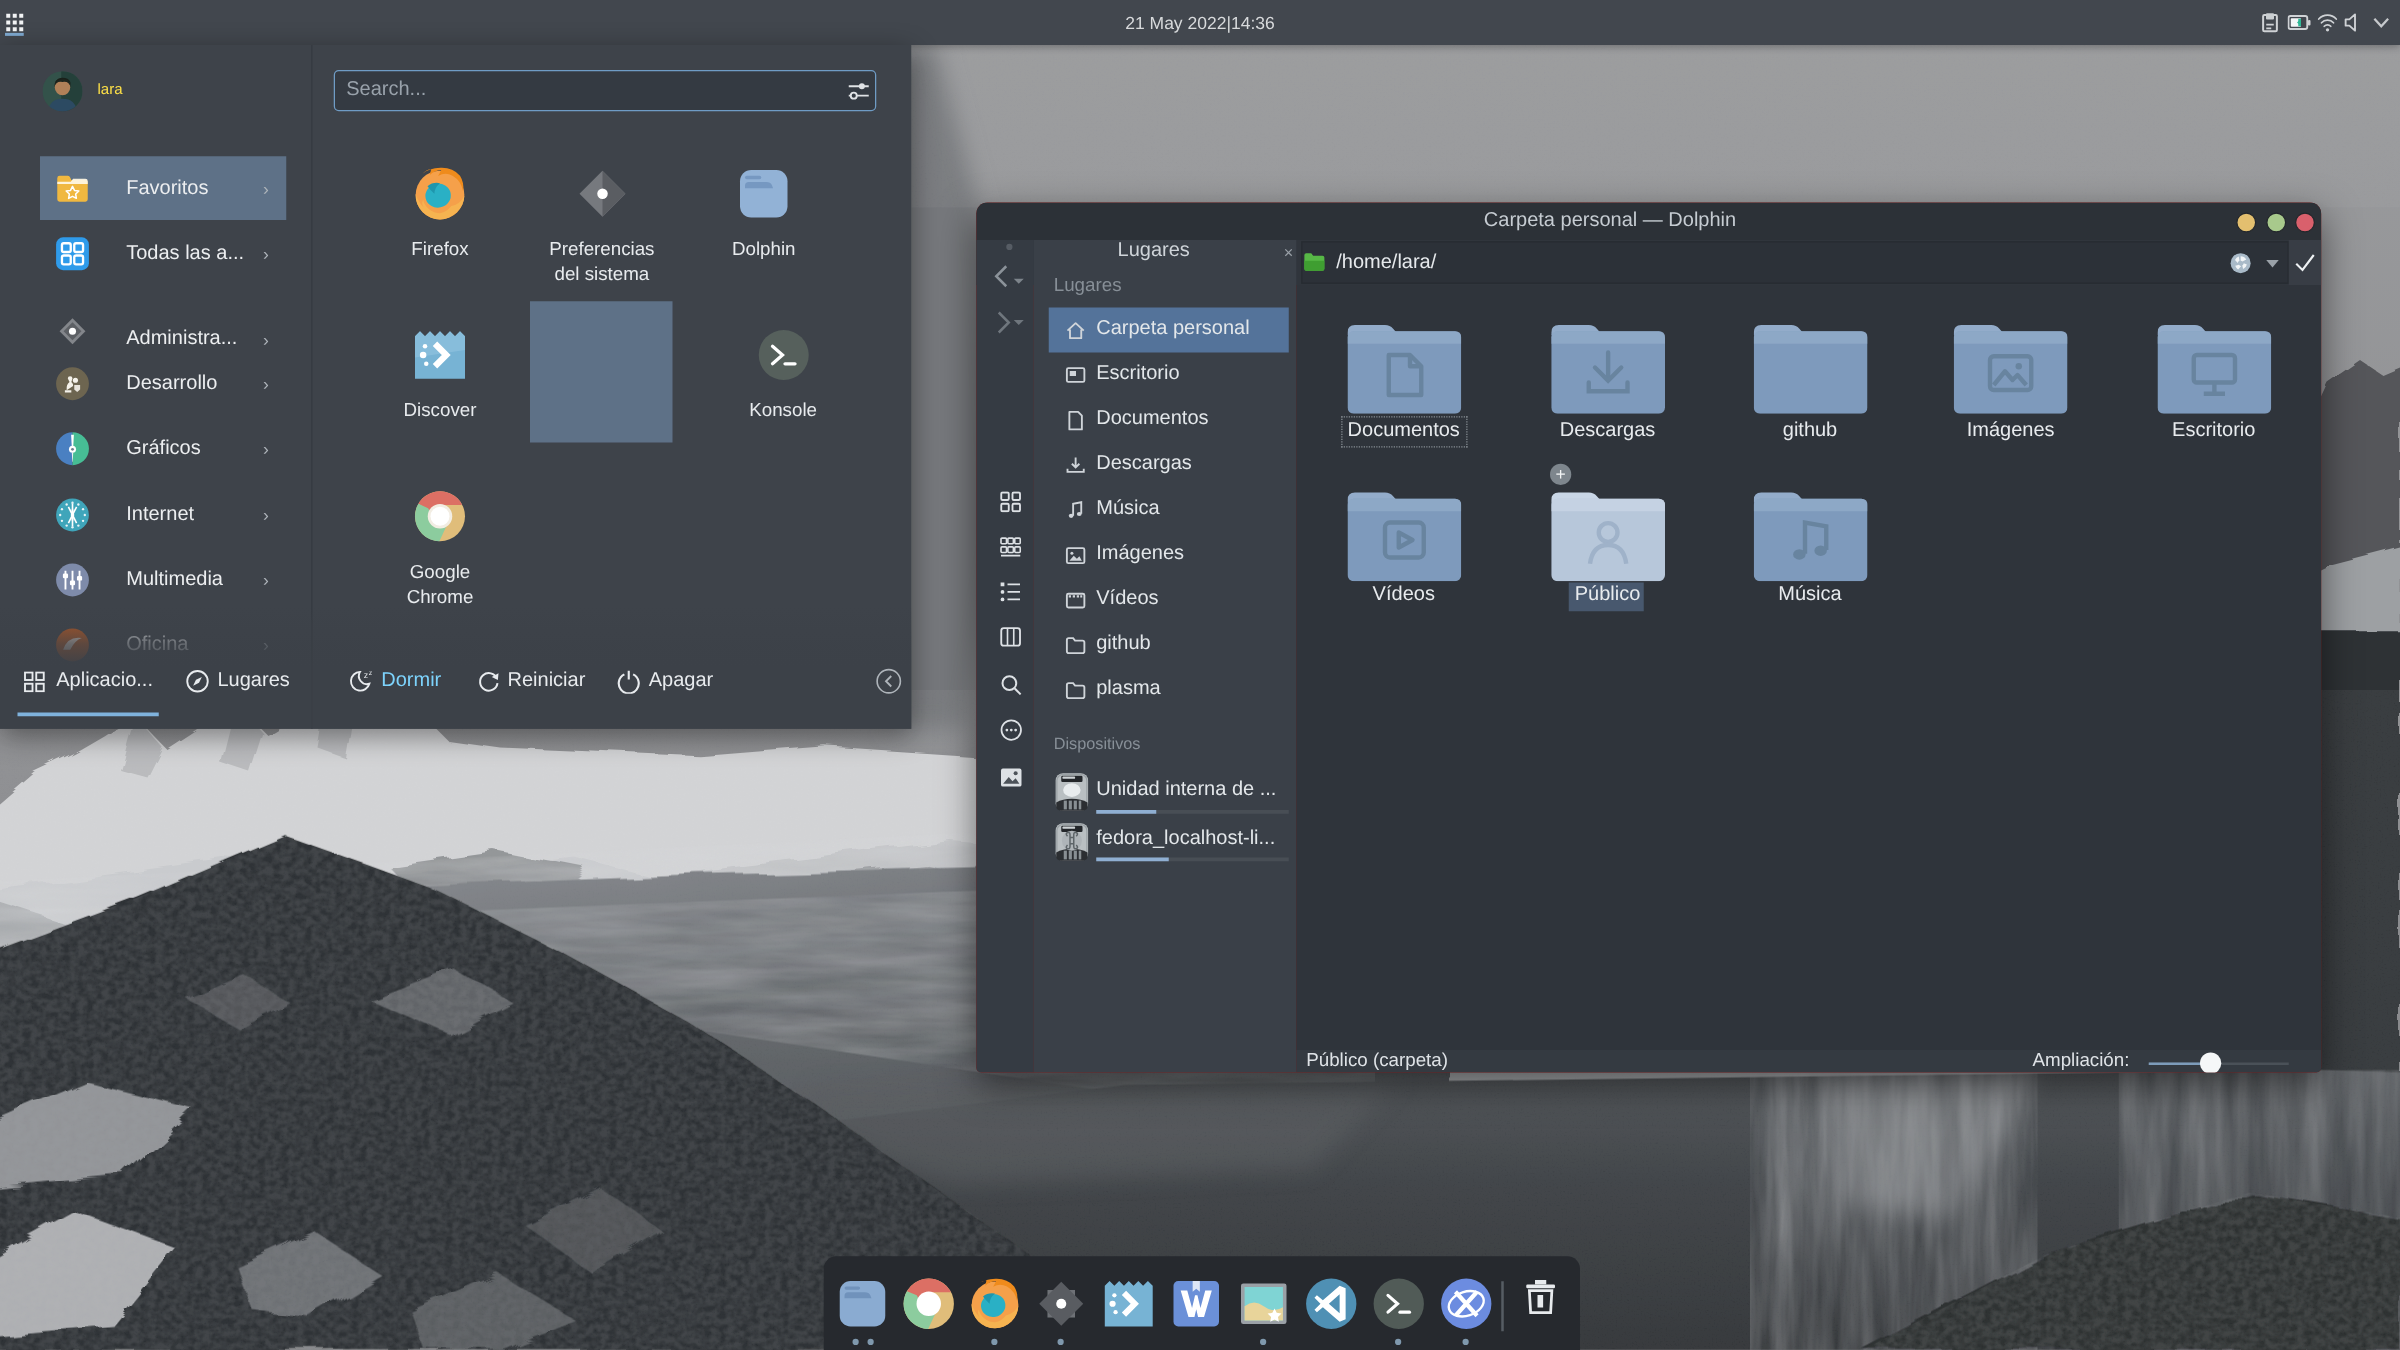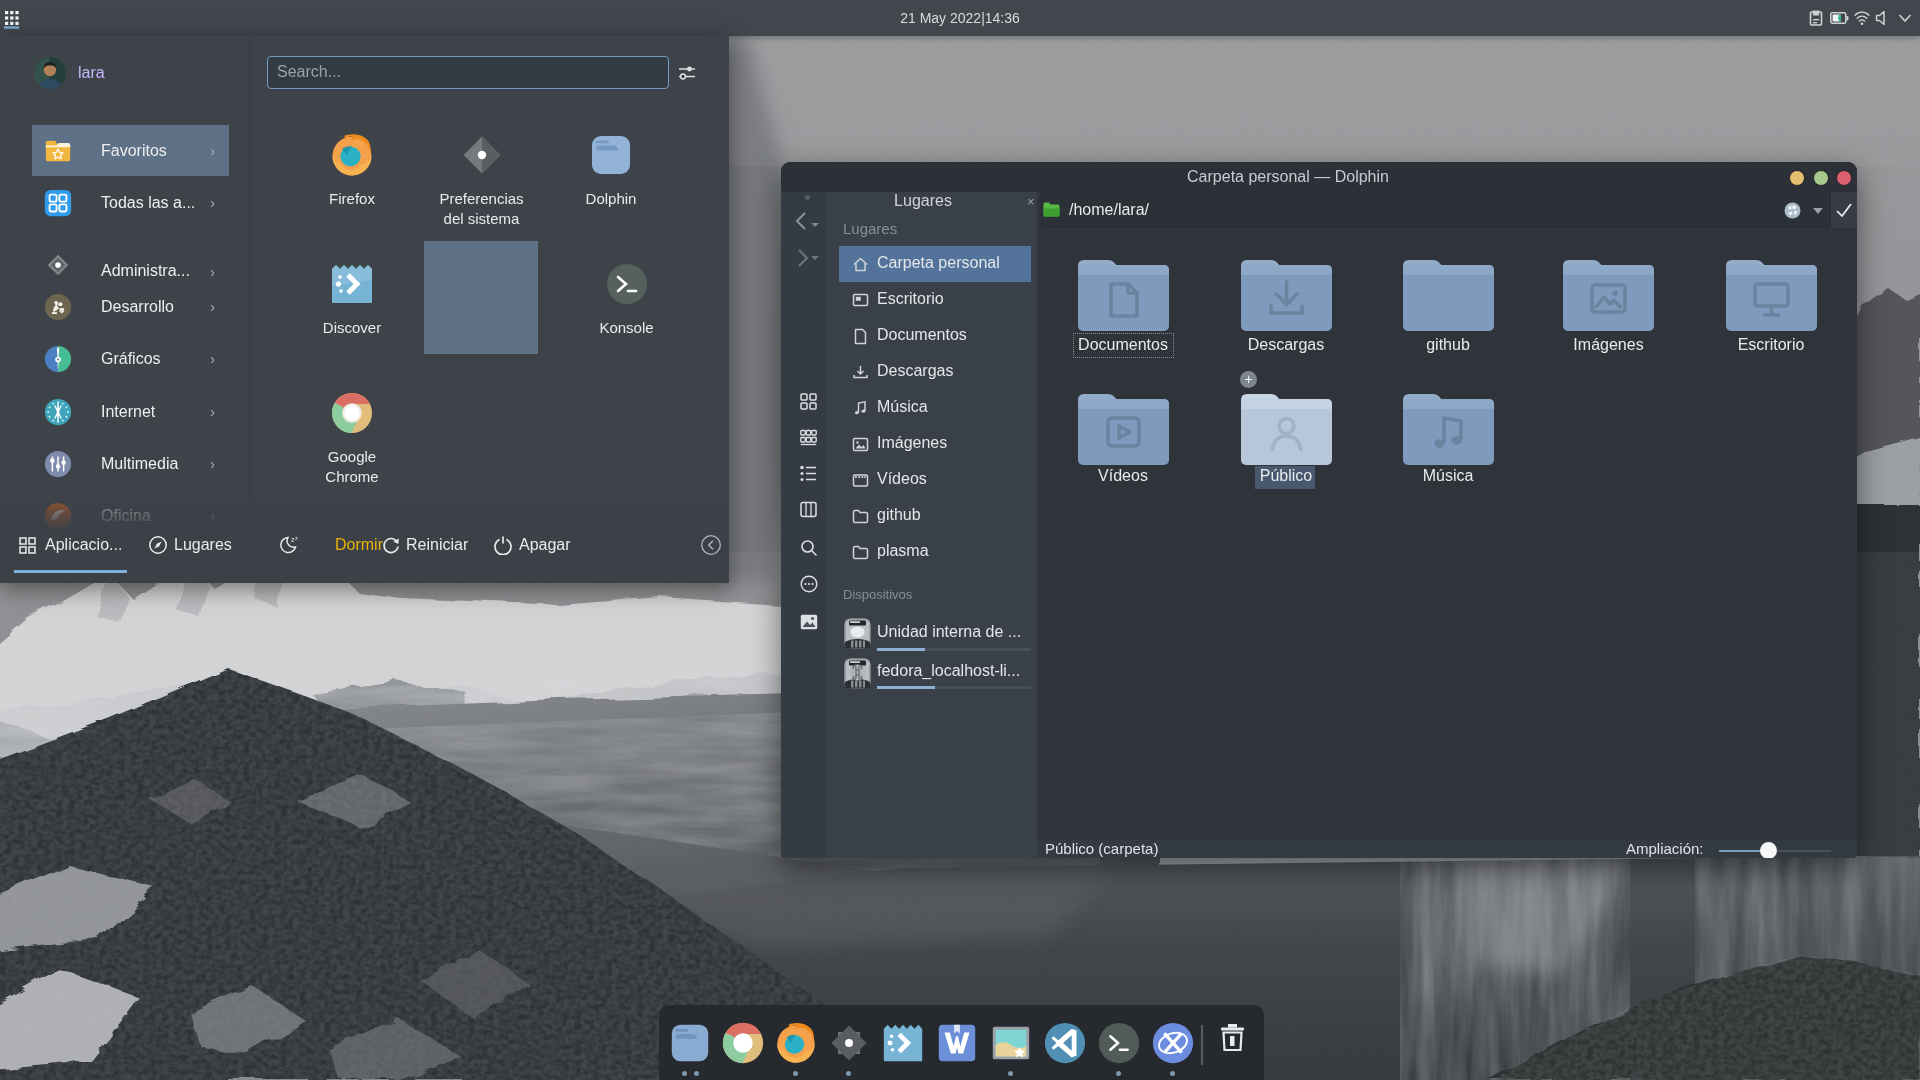--- a/index.html
+++ b/index.html
@@ -214,23 +214,23 @@
         </defs>
       <g clip-path="url(#avc)">
         <rect width="32" height="32" fill="#33524a"></rect>
         <rect x="15" width="17" height="32" fill="#24403a"></rect>
         <path d="M4 34 Q5 22 16 22 Q27 22 28 34 Z" fill="#2c4a62"></path>
         <circle cx="16" cy="13" r="6.2" fill="#b08058"></circle>
         <path d="M9.5 13 Q9.5 5.5 16 5.8 Q22.5 5.5 22.5 13 Q21.5 7.8 16 8.6 Q10.5 7.8 9.5 13 Z" fill="#20261f"></path>
         <path d="M9.8 10 Q13 6.2 18 6.5 Q22 7 22.5 11 Q22.8 8 20 6 Q16 4.2 12.5 6 Q10 7.5 9.8 10 Z" fill="#1a201a"></path>
       </g>
     </svg>
-    <div class="abs" style="left:78px;top:28px;color:#c4b5fd;font-size:16px;">lara</div>
-
-    <div class="abs" style="left:267px;top:20px;width:402px;height:33px;background:#343a42;border:1.5px solid #6f9cc5;border-radius:4px;color:#99a2ab;font-size:16px;line-height:30px;padding-left:9px;">Search...</div>
+    <div class="abs" style="left:78px;top:28px;color:#fde047;font-size:12px;">lara</div>
+
+    <div class="abs" style="left:267px;top:20px;width:434px;height:33px;background:#343a42;border:1.5px solid #6f9cc5;border-radius:4px;color:#99a2ab;font-size:16px;line-height:30px;padding-left:9px;">Search...</div>
     <svg class="abs" style="left:678px;top:28px;" width="18" height="18" viewBox="0 0 18 18">
       <g stroke="#dfe2e5" stroke-width="1.5" fill="none">
         <line x1="1" y1="5" x2="17" y2="5"></line>
           <line x1="1" y1="12.5" x2="17" y2="12.5"></line>
         <circle cx="11.5" cy="5" r="2.4" fill="#dfe2e5" stroke="none"></circle>
         <circle cx="5" cy="12.5" r="2.4" fill="#343a42"></circle>
       </g>
     </svg>
 
     <div class="cat sel" style="top:89px;">
@@ -417,21 +417,21 @@
     <svg class="abs" style="left:148px;top:499px;" width="20" height="20" viewBox="0 0 20 20">
         <circle cx="10" cy="10" r="8.2" fill="none" stroke="#e8ebee" stroke-width="1.5"></circle>
         <path d="M13.5 6.5 L11.2 11.2 L6.5 13.5 L8.8 8.8 Z" fill="#e8ebee"></path>
       </svg>
     <div class="abs" style="left:174px;top:500px;color:#e8ebee;font-size:16px;">Lugares</div>
     <svg class="abs" style="left:279px;top:499px;" width="21" height="20" viewBox="0 0 21 20">
         <path d="M9 2.5 A7.5 7.5 0 1 0 16.5 12 A6.5 6.5 0 0 1 9 2.5 Z" fill="none" stroke="#e8ebee" stroke-width="1.5"></path>
         <text x="12" y="7" fill="#e8ebee" font-size="7" font-family="Liberation Sans">z</text>
         <text x="16" y="5" fill="#e8ebee" font-size="5.5" font-family="Liberation Sans">z</text>
       </svg>
-    <div class="abs" style="left:305px;top:500px;color:#eab308;font-size:16px;margin-left:30px;">Dormir</div>
+    <div class="abs" style="left:305px;top:500px;color:#7dd3fc;font-size:16px;">Dormir</div>
     <svg class="abs" style="left:381px;top:499px;" width="20" height="20" viewBox="0 0 20 20">
         <path d="M16.6 8 A7 7 0 1 0 17 11.5" fill="none" stroke="#e8ebee" stroke-width="1.6"></path>
         <path d="M17.8 3.5 L17.3 9 L12.4 6.6 Z" fill="#e8ebee"></path>
       </svg>
     <div class="abs" style="left:406px;top:500px;color:#e8ebee;font-size:16px;">Reiniciar</div>
     <svg class="abs" style="left:493px;top:499px;" width="20" height="20" viewBox="0 0 20 20">
         <path d="M6.5 4.5 A8 8 0 1 0 13.5 4.5" fill="none" stroke="#e8ebee" stroke-width="1.7"></path>
         <line x1="10" y1="1.5" x2="10" y2="8.5" stroke="#e8ebee" stroke-width="1.7"></line>
       </svg>
     <div class="abs" style="left:519px;top:500px;color:#e8ebee;font-size:16px;">Apagar</div>

